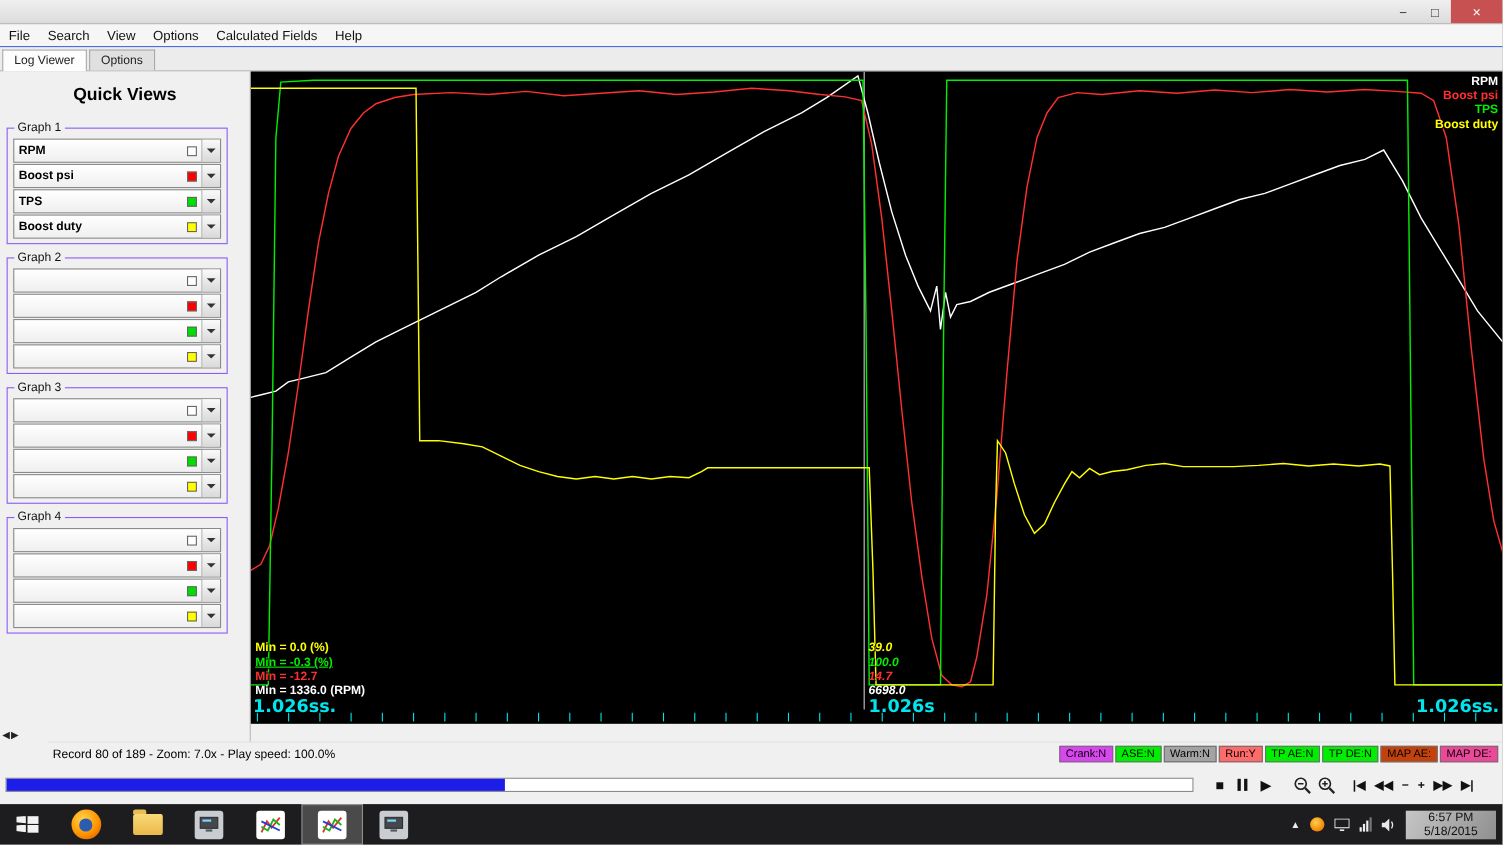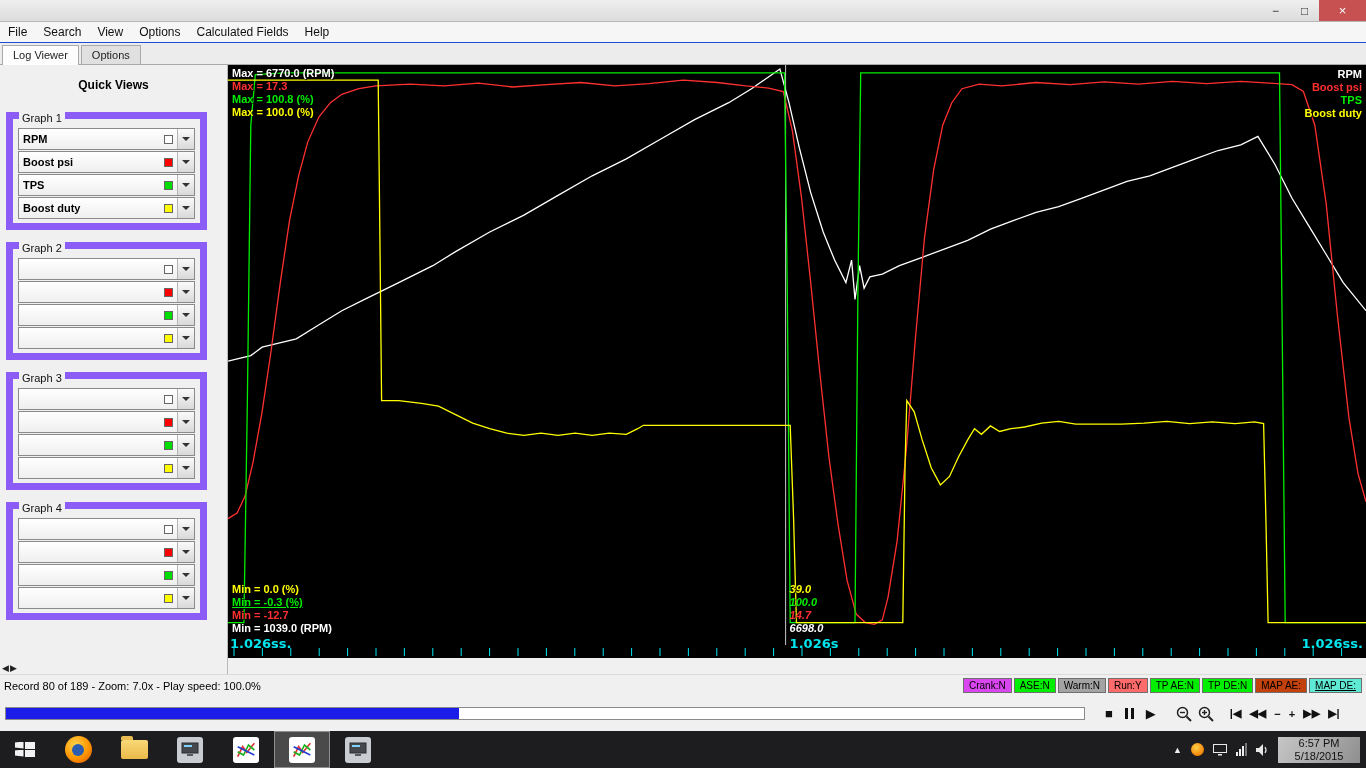--- a/index.html
+++ b/index.html
@@ -17,44 +17,44 @@
   .menu-item { font-size:12px; padding:2px 8px; color:#111; }
 
   
   .tabbar { height:22px; background:#ececec; border-bottom:1px solid #a9a9a9; display:flex; align-items:flex-end; padding-left:2px; }
   .tab { font-size:11px; padding:3px 10px 3px 10px; border:1px solid #a9a9a9; border-bottom:none; background:#e0e0e0; margin-right:2px; color:#222; }
   .tab.active { background:#fdfdfd; position:relative; top:1px; padding-bottom:4px; font-weight:normal; }
 
   
   .main { display:flex; height:609px; }
   .sidebar { width:228px; background:#f0f0f0; border-right:1px solid #b9b9b9; position:relative; }
-  .qv-title { text-align:center; font-size:12px; font-weight:bold; padding:13px 0 8px 0; color:#000; }
-  .groupbox { margin:12px 20px 2px 6px; border:7px solid #8b5cf6; position:relative; padding:8px 3px 3px 3px; }
+  .qv-title { text-align:center; font-size:16px; font-weight:bold; padding:13px 0 8px 0; color:#000; }
+  .groupbox { margin:12px 20px 2px 6px; border:1px solid #8b5cf6; position:relative; padding:8px 3px 3px 3px; }
   .grouplabel { position:absolute; top:-7px; left:6px; background:#f0f0f0; padding:0 3px; font-size:11px; color:#111; }
   .combo { height:22px; margin:1px 2px; border:1px solid #8a8a8a; background:linear-gradient(#ffffff,#efefef); display:flex; align-items:center; }
   .combo-text { flex:1; font-size:11px; font-weight:bold; padding-left:4px; color:#000; white-space:nowrap; overflow:hidden; }
   .combo-swatch { width:9px; height:9px; border:1px solid #666; margin-right:4px; flex:0 0 auto; }
   .combo-arrow { width:17px; align-self:stretch; border-left:1px solid #b5b5b5; background:linear-gradient(#fafafa,#d9d9d9); display:flex; align-items:center; justify-content:center; }
   .combo-arrow i { width:0; height:0; border:4px solid transparent; border-top-color:#333; margin-top:4px; }
   .splitter { position:absolute; bottom:1px; left:2px; font-size:9px; color:#222; letter-spacing:1px; }
 
   
   .chartcol { flex:1; display:flex; flex-direction:column; }
   .chart { height:593px; background:#000; position:relative; overflow:hidden; }
   .chart svg { position:absolute; left:0; top:0; }
   .ov { position:absolute; font-family:"DejaVu Sans", sans-serif; font-size:11px; font-weight:bold; line-height:13px; text-shadow:1px 1px 1px #000; white-space:nowrap; }
   .maxlabels { left:4px; top:2px; }
   .minlabels { left:4px; bottom:23px; }
   .cursorvals { bottom:23px; }
   .legend { right:4px; top:3px; text-align:right; }
-  .timelabel { position:absolute; bottom:7px; font-size:13px; font-weight:bold; font-family:"DejaVu Sans", sans-serif; }
+  .timelabel { position:absolute; bottom:7px; font-size:16px; font-weight:bold; font-family:"DejaVu Sans", sans-serif; }
   .strip { height:16px; background:#f0f0f0; }
 
   
-  .statusrow { height:22px; background:#f0f0f0; display:flex; align-items:center; padding:0 4px; border-top:1px solid #dcdcdc; }
+  .statusrow { height:22px; background:#f0f0f0; display:flex; align-items:center; padding:0 4px; border-top:1px solid #dcdcdc;margin-left:44px; }
   .record-text { font-size:11px; color:#000; }
   .badges { margin-left:auto; display:flex; gap:2px; }
   .badge { font-size:10px; padding:1px 5px; border:1px solid #6f6f6f; color:#000; white-space:nowrap; }
 
   
   .ctrlrow { height:35px; background:#f0f0f0; display:flex; align-items:center; padding:0 5px; }
   .progress { width:1080px; height:13px; border:1px solid #8a8a8a; background:#fff; margin-right:14px; }
   .progress-fill { height:100%; background:#1d1dea; }
   .tbtn { font-size:13px; color:#111; padding:0 4px; margin:0 2px; display:flex; align-items:center; height:20px; }
   .pause-bars { display:inline-flex; gap:3px; }
@@ -289,32 +289,26 @@
             <line x1="1085.1999999999996" x2="1085.1999999999996" y1="583" y2="591" stroke="#00e5ee"></line>
             <line x1="1113.5999999999997" x2="1113.5999999999997" y1="583" y2="591" stroke="#00e5ee"></line>
           </g>
           <line x1="557.62" x2="557.62" y1="0" y2="580" stroke="#c9c9c9"></line>
           <polyline points="0.0,296.2 11.4,293.4 22.8,290.6 34.1,282.2 45.5,279.4 68.3,273.8 91.0,259.7 113.8,245.7 136.6,234.4 170.7,217.6 204.8,200.7 227.6,186.6 261.7,167.0 295.9,150.1 330.0,130.4 364.2,110.8 398.3,93.9 432.4,74.3 466.6,54.6 500.7,37.7 523.5,23.7 551.9,4.0 561.0,37.7 571.3,82.7 582.7,127.6 595.2,167.0 606.6,195.1 617.9,217.6 623.6,195.1 627.0,234.4 631.6,200.7 636.1,223.2 641.8,211.9 654.3,209.1 671.4,200.7 694.2,192.3 716.9,183.8 739.7,175.4 762.5,164.2 785.2,155.7 808.0,147.3 830.7,141.7 853.5,133.3 876.3,124.8 899.0,116.4 921.8,110.8 944.5,102.4 967.3,93.9 990.1,85.5 1012.8,79.9 1029.9,71.4 1047.0,99.5 1064.0,133.3 1081.1,161.4 1098.2,189.5 1115.2,217.6 1138.0,245.7" fill="none" stroke="#ffffff" stroke-width="1.3"></polyline>
           <polyline points="0.0,453.6 9.1,448.0 17.1,431.1 25.0,397.4 34.1,346.8 43.2,285.0 52.3,217.6 61.5,155.7 70.6,110.8 79.7,77.1 91.0,51.8 102.4,37.7 113.8,29.3 130.9,23.7 147.9,20.9 182.1,19.2 216.2,20.9 250.4,18.1 284.5,22.0 318.6,19.7 352.8,17.5 386.9,20.9 421.1,18.6 455.2,15.2 489.3,17.5 517.8,20.9 540.5,23.1 555.3,26.5 564.4,65.8 573.6,133.3 582.7,217.6 591.8,307.5 600.9,391.8 610.0,459.2 619.1,515.4 628.2,549.1 637.3,557.6 646.4,559.3 654.3,554.8 660.0,532.3 669.1,476.1 678.2,386.2 687.4,273.8 696.5,172.6 705.6,105.2 714.7,60.2 723.8,37.7 734.0,23.7 751.1,19.2 773.8,20.9 808.0,17.5 842.1,19.7 876.3,16.9 910.4,19.2 944.5,16.4 978.7,18.6 1012.8,16.4 1041.3,18.1 1064.0,19.7 1075.4,26.5 1086.8,60.2 1098.2,138.9 1109.5,251.3 1120.9,352.4 1130.0,408.6 1138.0,436.7" fill="none" stroke="#ff3030" stroke-width="1.3"></polyline>
           <polyline points="0.0,557.6 15.9,557.6 19.3,341.2 22.8,60.2 27.3,9.6 56.9,7.9 556.5,7.9 559.3,228.8 562.2,557.6 627.0,557.6 629.9,228.8 632.7,7.9 1051.5,7.9 1054.4,285.0 1057.2,557.6 1138.0,557.6" fill="none" stroke="#00ee00" stroke-width="1.3"></polyline>
           <polyline points="0.0,15.2 150.2,15.2 151.9,172.6 153.6,335.6 170.7,335.6 193.5,338.4 210.5,341.2 227.6,349.6 244.7,358.1 261.7,363.7 278.8,368.2 295.9,370.4 313.0,368.2 330.0,370.4 347.1,368.2 364.2,370.4 381.2,368.2 398.3,369.3 409.7,363.7 415.4,360.3 443.8,360.3 489.3,360.3 523.5,360.3 562.2,360.3 565.6,453.6 568.4,557.6 674.8,557.6 677.1,397.4 678.8,335.6 686.2,346.8 694.2,374.9 703.3,403.0 712.4,419.9 721.5,411.4 730.6,391.8 739.7,374.9 746.5,363.7 753.4,369.3 762.5,360.9 771.6,366.5 782.9,363.7 796.6,362.0 813.7,358.1 830.7,356.4 847.8,359.2 870.6,359.2 893.3,359.2 916.1,358.1 938.8,356.4 961.6,358.6 984.4,356.9 1007.1,358.6 1026.5,356.9 1035.6,358.6 1037.9,453.6 1040.1,557.6 1138.0,557.6" fill="none" stroke="#ffff00" stroke-width="1.3"></polyline>
         </svg>
 
-      <div class="ov maxlabels">
-        <div style="color: rgb(255, 255, 255);">Max = 6770.0 (RPM)</div>
-        <div style="color: rgb(255, 48, 48);">Max = 17.3</div>
-        <div style="color: rgb(0, 238, 0);">Max = 100.8 (%)</div>
-        <div style="color: rgb(255, 255, 0);">Max = 100.0 (%)</div>
-      </div>
 
       <div class="ov minlabels">
         <div style="color: rgb(255, 255, 0);">Min = 0.0 (%)</div>
         <div style="color: rgb(0, 238, 0); text-decoration: underline;">Min = -0.3 (%)</div>
         <div style="color: rgb(255, 48, 48);">Min = -12.7</div>
-        <div style="color: rgb(255, 255, 255);">Min = 1039.0 (RPM)</div>
+        <div style="color: rgb(255, 255, 255);">Min = 1336.0 (RPM)</div>
       </div>
 
       <div class="ov cursorvals" style="left: calc(49% + 4px); font-style: italic;">
         <div style="color: rgb(255, 255, 0);">39.0</div>
         <div style="color: rgb(0, 238, 0);">100.0</div>
         <div style="color: rgb(255, 48, 48);">14.7</div>
         <div style="color: rgb(255, 255, 255);">6698.0</div>
       </div>
 
       <div class="ov legend">
@@ -335,21 +329,21 @@
 <div class="statusrow">
   <span class="record-text">Record 80 of 189 - Zoom: 7.0x - Play speed: 100.0%</span>
   <div class="badges">
     <span class="badge" style="background-color: #d946ef;">Crank:N</span>
     <span class="badge" style="background-color: rgb(0, 238, 0);">ASE:N</span>
     <span class="badge" style="background-color: #a3a3a3;">Warm:N</span>
     <span class="badge" style="background-color: rgb(255, 106, 106);">Run:Y</span>
     <span class="badge" style="background-color: rgb(0, 238, 0);">TP AE:N</span>
     <span class="badge" style="background-color: rgb(0, 238, 0);">TP DE:N</span>
     <span class="badge" style="background-color: #c2410c;">MAP AE:</span>
-    <span class="badge" style="background-color: #5eead4; text-decoration: underline;">MAP DE:</span>
+    <span class="badge" style="background-color: #ec4899;">MAP DE:</span>
   </div>
 </div>
 
 <div class="ctrlrow">
   <div class="progress">
     <div class="progress-fill" style="width: 42%;"></div>
   </div>
   <div class="tbtn">■</div>
   <div class="tbtn">
       <span class="pause-bars">

